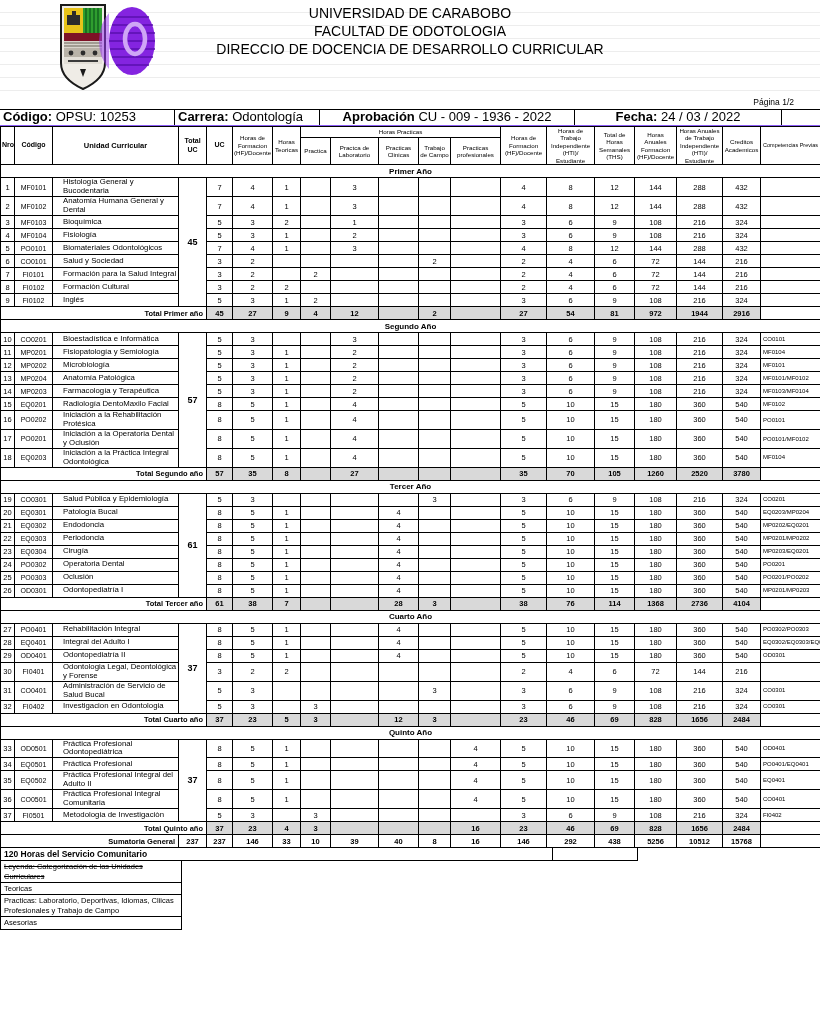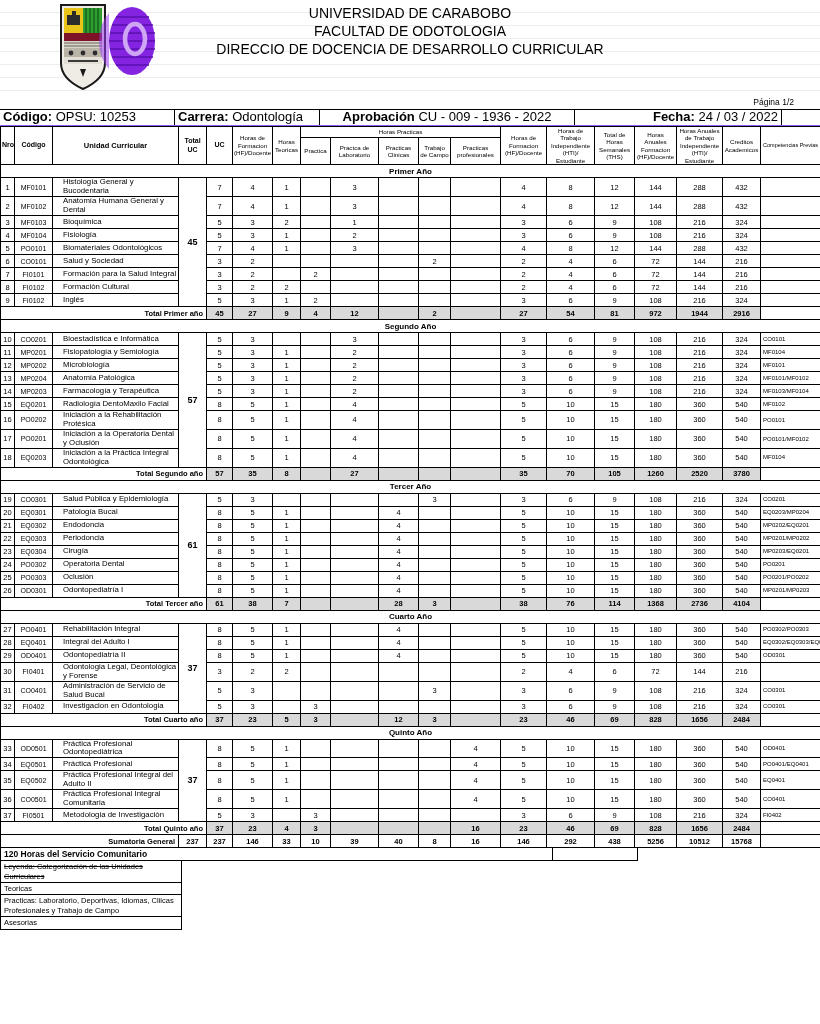--- a/index.html
+++ b/index.html
@@ -9,21 +9,21 @@
   
   .top{position:relative;height:95px;
     background-image:repeating-linear-gradient(to bottom,transparent 0 12px,#ededed 12px 13px);}
   .logos{position:absolute;left:58px;top:3px;}
   .titles{position:absolute;left:0;right:0;top:4px;text-align:center;font-size:14px;line-height:18px;}
   .pagerow{height:14px;text-align:right;font-size:8.5px;padding-right:26px;line-height:14px;padding-left:21px;}
 
   
   .info{display:flex;border-top:1px solid #000;border-bottom:1px solid #8b5cf6;height:15px;font-size:13px;line-height:14px;}
   .info>div{border-right:1px solid #000;padding:0 3px;white-space:nowrap;overflow:hidden;}
-  .i1{width:168px;} .i2{width:138px;} .i3{width:248px;text-align:center;} .i4{width:200px;text-align:right;} .i5{flex:1;border-right:none!important;}
+  .i1{width:168px;} .i2{width:138px;} .i3{width:248px;text-align:center;} .i4{width:200px;text-align:center;} .i5{flex:1;border-right:none!important;}
   .blb{font-weight:bold;}
 
   
   table{border-collapse:collapse;table-layout:fixed;width:820px;}
   th,td{border:1px solid #000;padding:0 1px;text-align:center;vertical-align:middle;overflow:hidden;}
   thead th{font-weight:normal;font-size:6.2px;line-height:1.2;}
   th.hb{font-weight:bold;font-size:7px;}
   th.hu{font-weight:bold;font-size:7.5px;}
   th.hcp{font-size:5.5px;}
   tr.grp{height:11px;}

